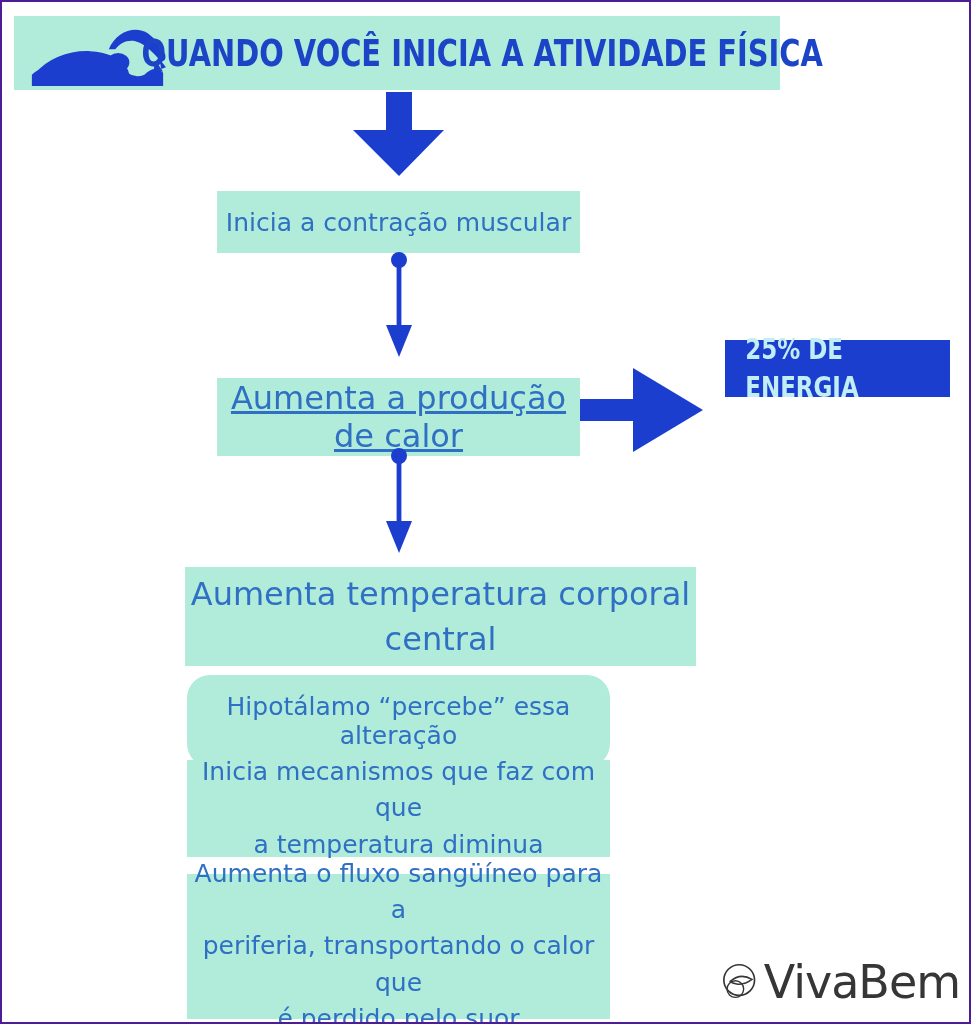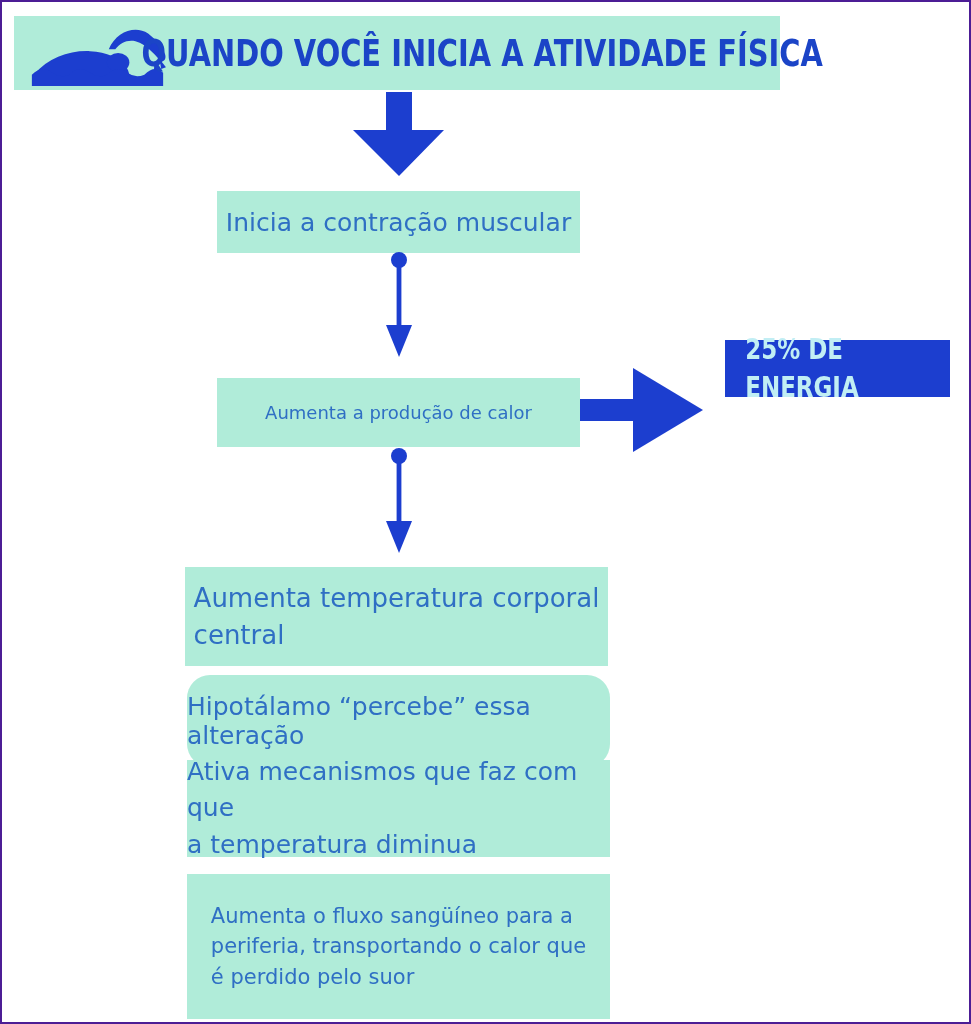--- a/index.html
+++ b/index.html
@@ -31,40 +31,40 @@
   .title-text{
     display:inline-block;
     font-size:38px;font-weight:bold;letter-spacing:0px;
     color:var(--blue-header);
     transform:scaleX(0.76);transform-origin:center;
     white-space:nowrap;
   }
   .mint-box{
     position:absolute;background:var(--mint);
     display:flex;align-items:center;justify-content:center;
-    text-align:left;color:var(--steel);
+    text-align:center;color:var(--steel);
     white-space:pre-line;
   }
   .blue-box{
     position:absolute;background:var(--blue);
     display:flex;align-items:center;justify-content:center;
     text-align:left;
   }
   .blue-box .label{
     display:inline-block;
     color:var(--pale);font-weight:bold;font-size:28px;
     transform:scaleX(0.82);transform-origin:center;
     white-space:pre-line;line-height:1.35;
   }
   #step1{left:215px;top:189px;width:363px;height:62px;font-size:25px;}
-  #step2{left:215px;top:376px;width:363px;height:69px;font-size:18px;}
-  #step3{left:183px;top:565px;width:423px;height:99px;font-size:26px;line-height:1.4;}
+  #step2{left:215px;top:376px;width:363px;height:78px;font-size:32px;text-decoration:underline;}
+  #step3{left:183px;top:565px;width:511px;height:99px;font-size:32px;line-height:1.4;}
   #step4{left:185px;top:673px;width:423px;height:92px;font-size:25px;border-radius:23px;}
   #step5{left:185px;top:758px;width:423px;height:97px;font-size:25px;line-height:1.45;}
-  #step6{left:185px;top:872px;width:423px;height:145px;font-size:21px;line-height:1.45;}
+  #step6{left:185px;top:872px;width:423px;height:145px;font-size:25px;line-height:1.45;}
   #callout-energy{left:723px;top:338px;width:225px;height:57px;}
   #callout-heat{left:723px;top:408px;width:225px;height:144px;}
   .svg-abs{position:absolute;}
   .brand{
     position:absolute;left:718px;top:948px;width:240px;height:64px;
     display:flex;align-items:center;gap:4px;
   }
   .brand-text{
     font-size:46px;color:var(--logo);letter-spacing:-1px;
     font-family:"DejaVu Sans","Liberation Sans",sans-serif;
@@ -121,20 +121,28 @@
 
   <svg class="svg-abs" style="left:382px;top:446px;" width="30" height="108" aria-hidden="true">
     <circle cx="15" cy="8" r="8" fill="#1c3ecf"></circle>
     <rect x="12.6" y="8" width="4.8" height="66" fill="#1c3ecf"></rect>
     <polygon points="2,73 28,73 15,105" fill="#1c3ecf"></polygon>
   </svg>
 
   <div class="mint-box" id="step3">Aumenta temperatura corporal
 central</div>
   <div class="mint-box" id="step4">Hipotálamo “percebe” essa alteração</div>
-  <div class="mint-box" id="step5">Ativa mecanismos que faz com que
+  <div class="mint-box" id="step5">Inicia mecanismos que faz com que
 a temperatura diminua</div>
   <div class="mint-box" id="step6">Aumenta o fluxo sangüíneo para a
 periferia, transportando o calor que
 é perdido pelo suor</div>
 
+  <div class="brand">
+    <svg width="62" height="62" viewBox="0 0 62 62" aria-hidden="true">
+      <circle cx="30" cy="28" r="24" fill="none" stroke="#363636" stroke-width="2.6"></circle>
+      <circle cx="24" cy="42" r="13" fill="none" stroke="#363636" stroke-width="2.2"></circle>
+      <path d="M16 30 Q 32 16 50 27 Q 38 36 26 34 Q 19 33 16 30 Z" fill="none" stroke="#363636" stroke-width="2.4"></path>
+    </svg>
+    <span class="brand-text">VivaBem</span>
+  </div>
 
 </div>
 
 </body></html>

